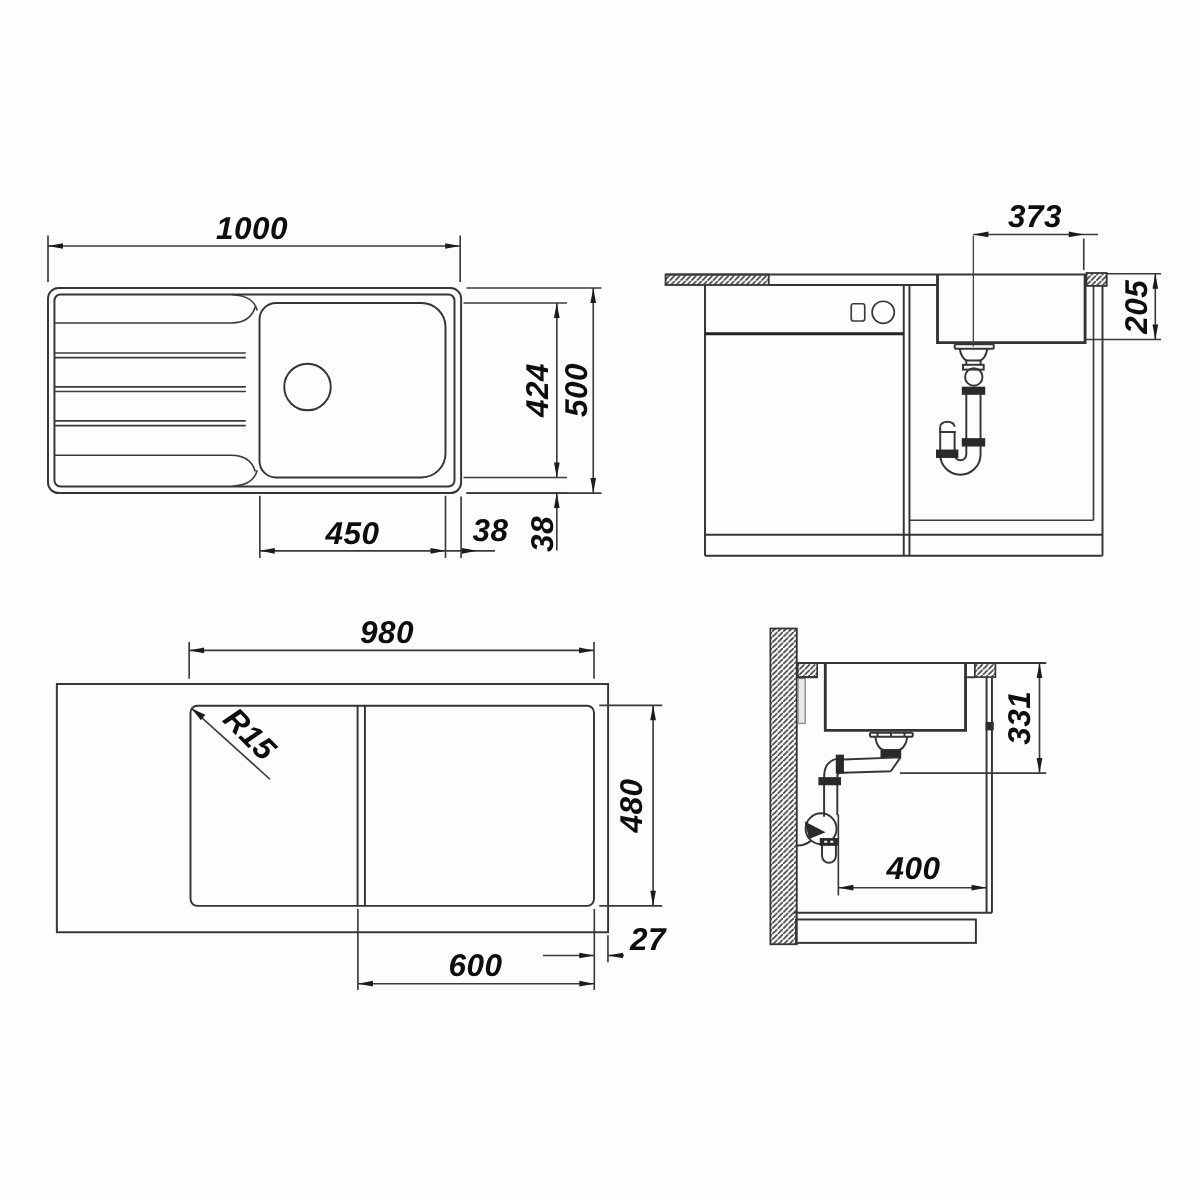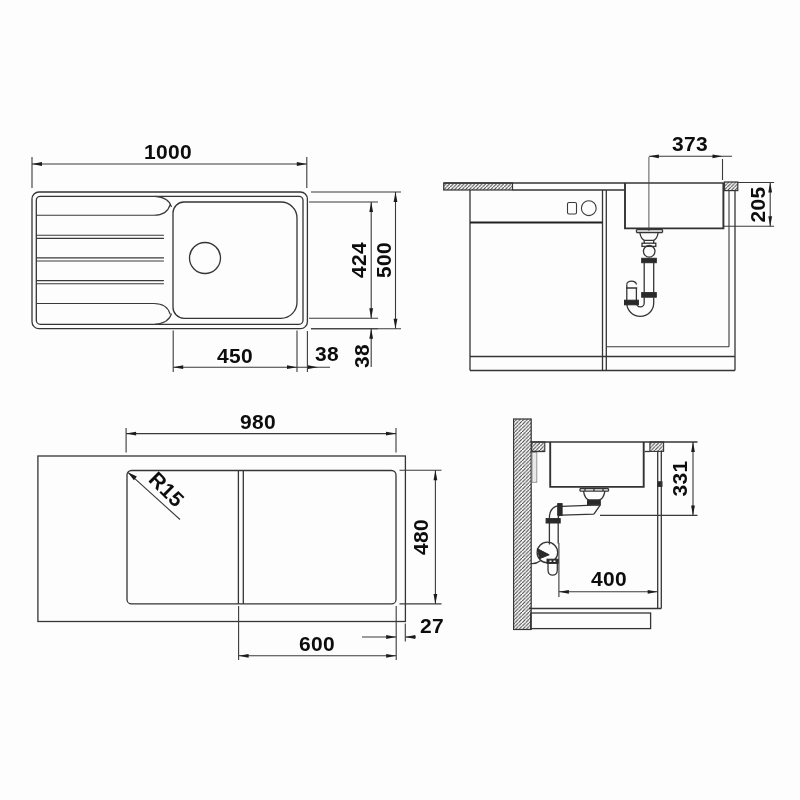--- a/index.html
+++ b/index.html
@@ -1,16 +1,16 @@
 <!DOCTYPE html>
 <html><head>
 <meta charset="utf-8">
 <style>
 html,body{margin:0;padding:0;background:#fdfdfd;}
-.page{width:648px;height:800px;position:relative;background:#fdfdfd;filter:grayscale(1);}
+.page{width:648px;height:800px;position:relative;background:#fdfdfd;filter:grayscale(1);font-style:italic;}
 text{font-family:"Liberation Sans",sans-serif;font-weight:bold;font-size:21px;fill:#0d0d0d;letter-spacing:0.3px;}
 .ln{stroke:#353535;stroke-width:1.3;fill:none;}
 .th{stroke:#3a3a3a;stroke-width:1.1;fill:none;}
 .ar{fill:#1c1c1c;stroke:none;}
 .dk{fill:#2a2a2a;stroke:#2a2a2a;}
 </style>
 </head>
 <body>
 <div class="page">
 <svg width="800" height="800" viewBox="0 0 800 800" xmlns="http://www.w3.org/2000/svg">

